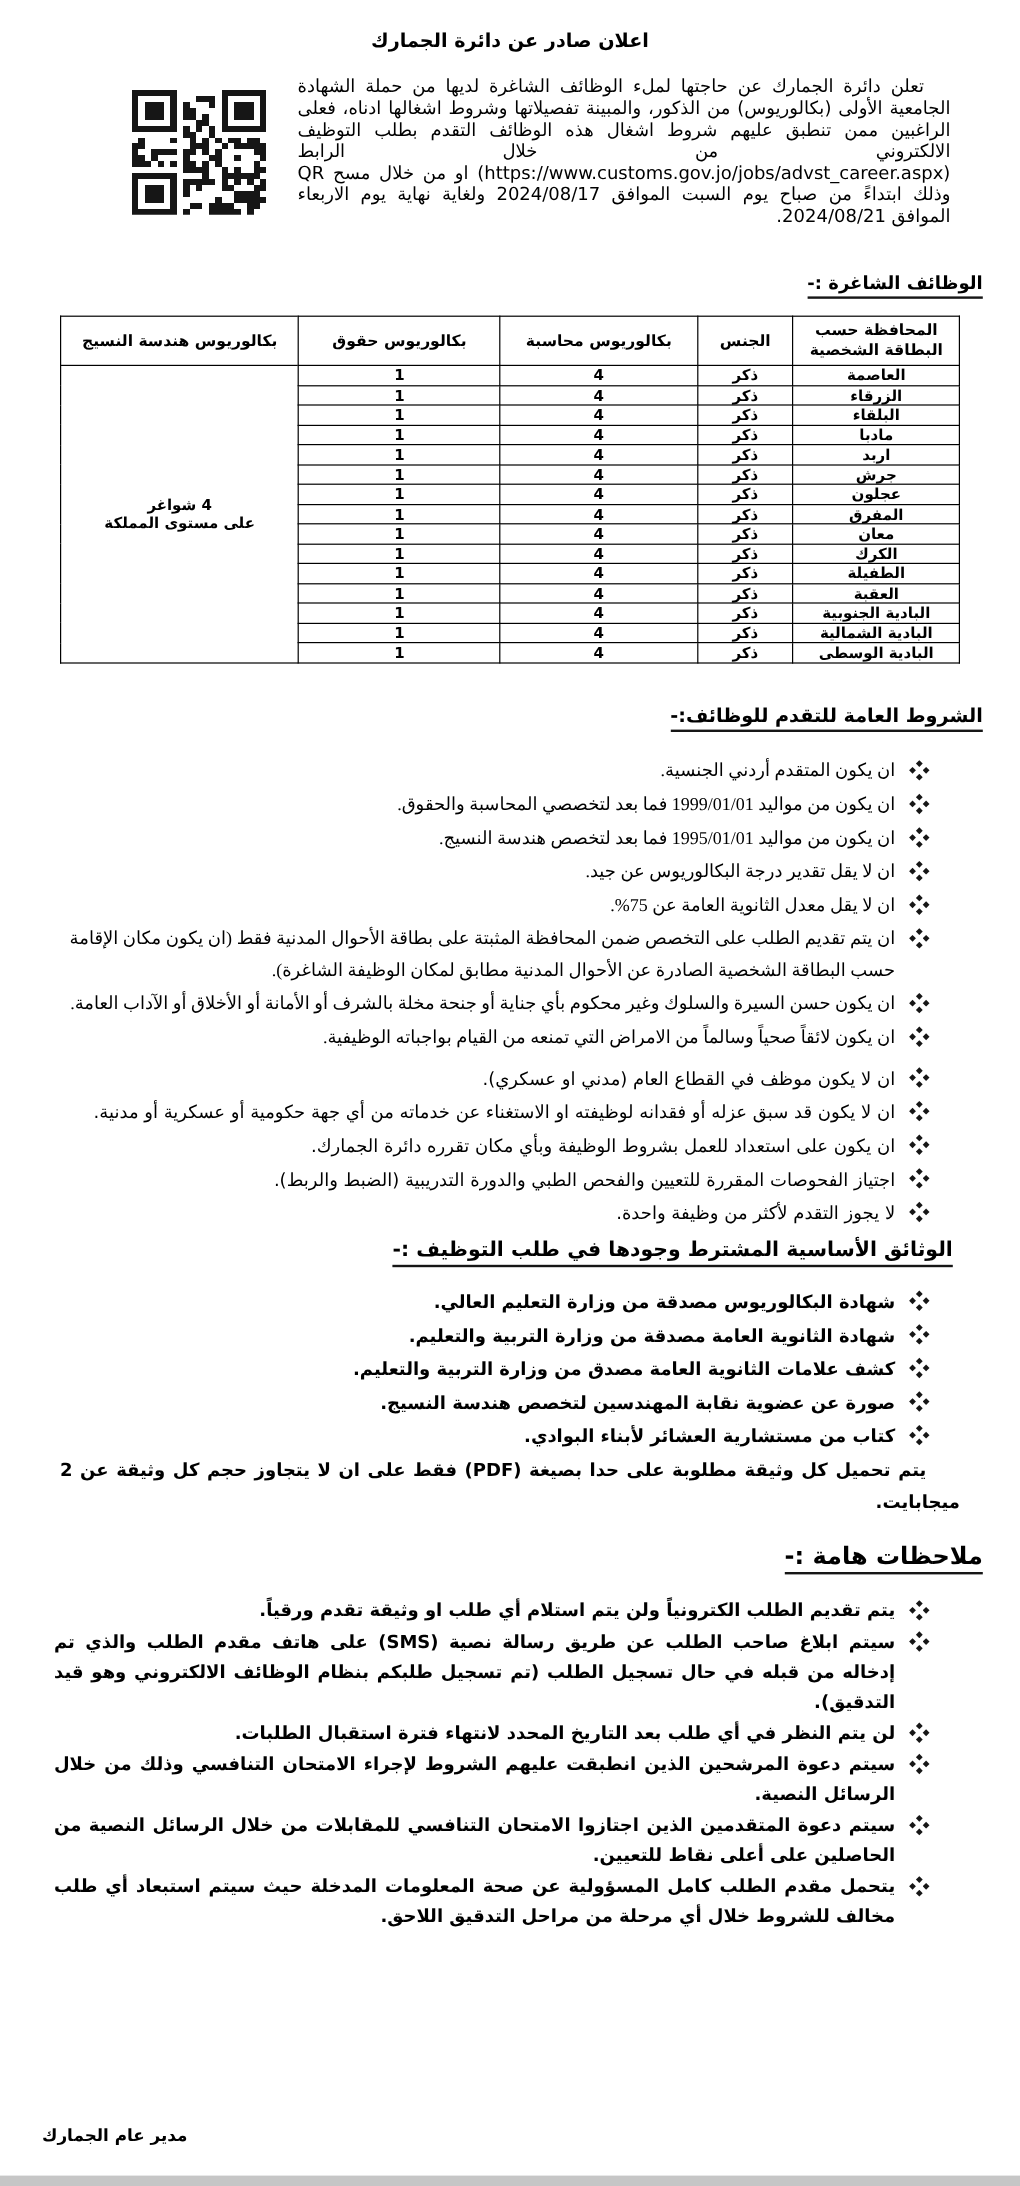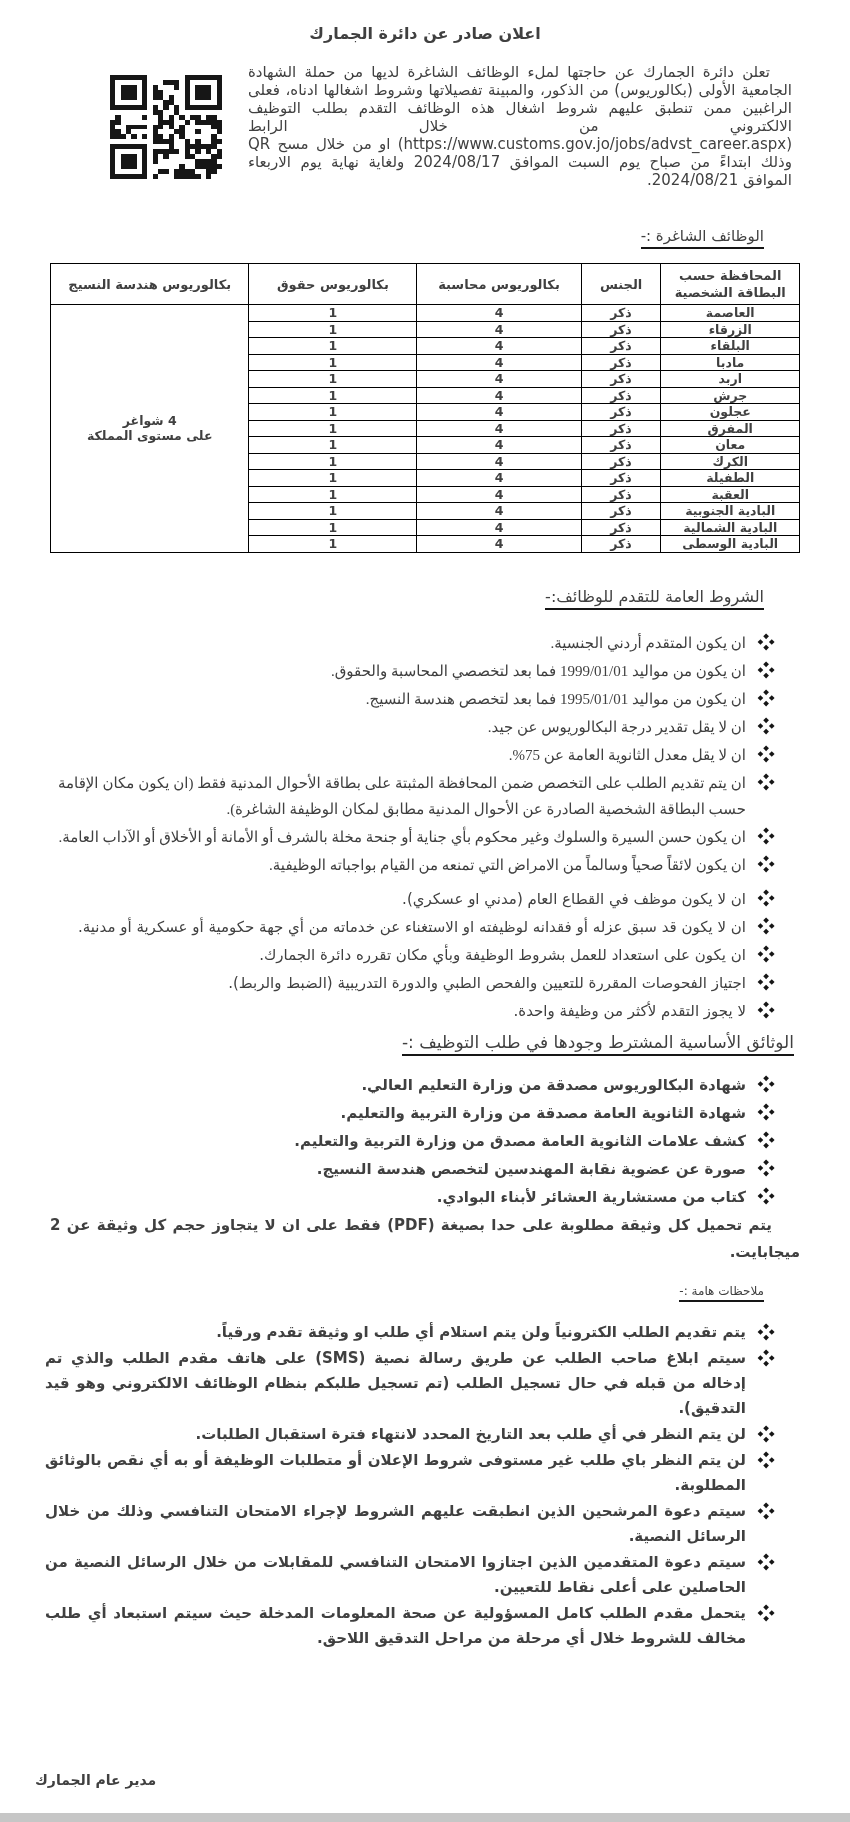--- a/index.html
+++ b/index.html
@@ -2,21 +2,21 @@
 <html><head>
 <meta charset="utf-8">
 <style>
   html,body { margin:0; padding:0; background:#e8e8e8; }
   .page {
     position:relative;
     width:850px; height:1822px;
     margin:0 auto;
     background:#ffffff;
     font-family:"DejaVu Sans", sans-serif;
-    color:#404040;
+    color:#000000;
     direction:rtl;
     overflow:hidden;
     box-sizing:border-box;
   }
   .doc-title {
     margin:0; padding-top:24px;
     text-align:center;
     font-size:16px; font-weight:bold;
   }
   
@@ -27,30 +27,30 @@
     margin:12px 26px 30px 58px;
   }
   .intro-text {
     margin:0;
     font-size:15px; line-height:18px;
     text-align:justify;
     text-indent:22px;
   }
   .clear { clear:both; }
 
-  h2.sec-heading { margin:0 86px 0 0; font-weight:normal; }
+  h2.sec-heading { margin:0 31px 0 0; font-weight:bold; }
   h2.sec-heading > span {
     display:inline-block;
     border-bottom:2px solid #161616;
     padding-bottom:2px;
   }
   .h-vac   { margin-top:18px !important; font-size:15px; }
   .h-cond  { margin-top:34px !important; font-size:16px; }
   .h-docs  { margin-top:8px  !important; font-size:17px; margin-right:56px !important; }
-  .h-notes { margin-top:18px !important; font-size:12px; }
+  .h-notes { margin-top:18px !important; font-size:20px; }
 
   
   table.vac {
     border-collapse:collapse;
     width:750px;
     margin:14px auto 0 auto;
     direction:rtl;
   }
   table.vac th, table.vac td { border:1.5px solid #000; }
   table.vac th {
@@ -494,21 +494,20 @@
       <li>صورة عن عضوية نقابة المهندسين لتخصص هندسة النسيج.</li>
       <li>كتاب من مستشارية العشائر لأبناء البوادي.</li>
     </ul>
   <p class="upload-note">يتم تحميل كل وثيقة مطلوبة على حدا بصيغة (PDF) فقط على ان لا يتجاوز حجم كل وثيقة عن 2 ميجابايت.</p>
 
   <h2 class="sec-heading h-notes"><span>ملاحظات هامة :-</span></h2>
   <ul class="bullets bold-list" id="notes-list">
       <li>يتم تقديم الطلب الكترونياً ولن يتم استلام أي طلب او وثيقة تقدم ورقياً.</li>
       <li>سيتم ابلاغ صاحب الطلب عن طريق رسالة نصية (SMS) على هاتف مقدم الطلب والذي تم إدخاله من قبله في حال تسجيل الطلب (تم تسجيل طلبكم بنظام الوظائف الالكتروني وهو قيد التدقيق).</li>
       <li>لن يتم النظر في أي طلب بعد التاريخ المحدد لانتهاء فترة استقبال الطلبات.</li>
-      <li>لن يتم النظر باي طلب غير مستوفى شروط الإعلان أو متطلبات الوظيفة أو به أي نقص بالوثائق المطلوبة.</li>
       <li>سيتم دعوة المرشحين الذين انطبقت عليهم الشروط لإجراء الامتحان التنافسي وذلك من خلال الرسائل النصية.</li>
       <li>سيتم دعوة المتقدمين الذين اجتازوا الامتحان التنافسي للمقابلات من خلال الرسائل النصية من الحاصلين على أعلى نقاط للتعيين.</li>
       <li>يتحمل مقدم الطلب كامل المسؤولية عن صحة المعلومات المدخلة حيث سيتم استبعاد أي طلب مخالف للشروط خلال أي مرحلة من مراحل التدقيق اللاحق.</li>
     </ul>
 
   <div class="signature">مدير عام الجمارك</div>
   <div class="bottom-strip"></div>
 </div>
 
 </body></html>

